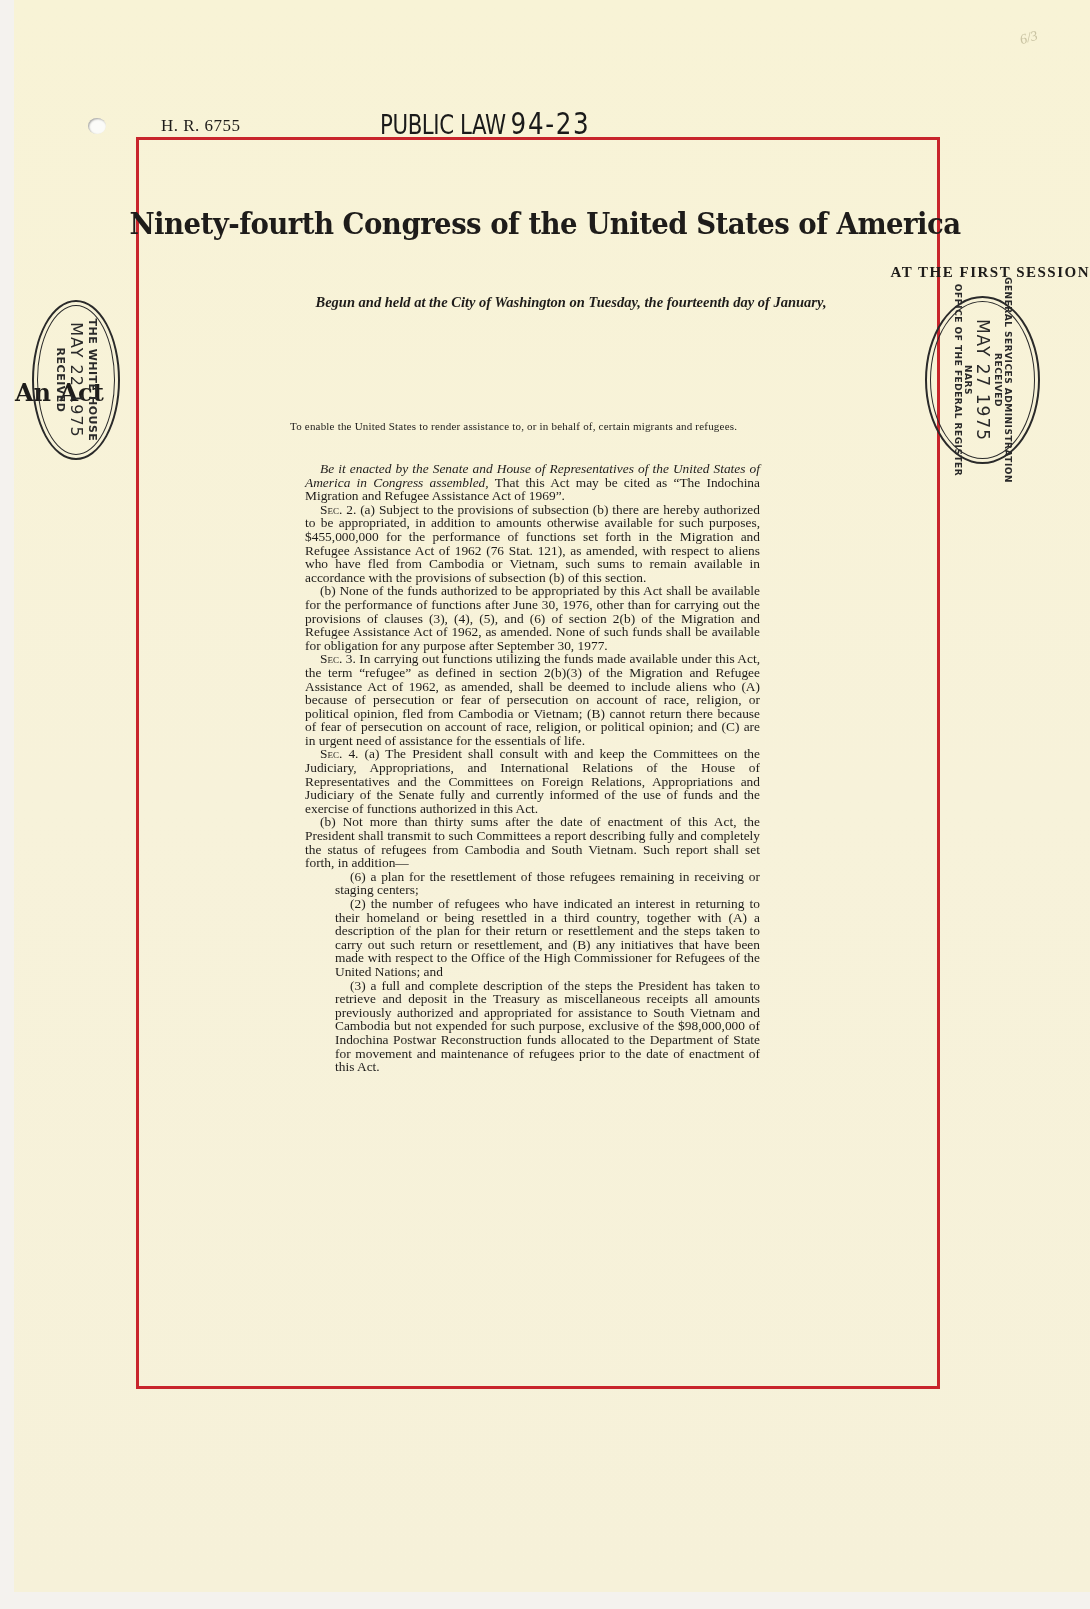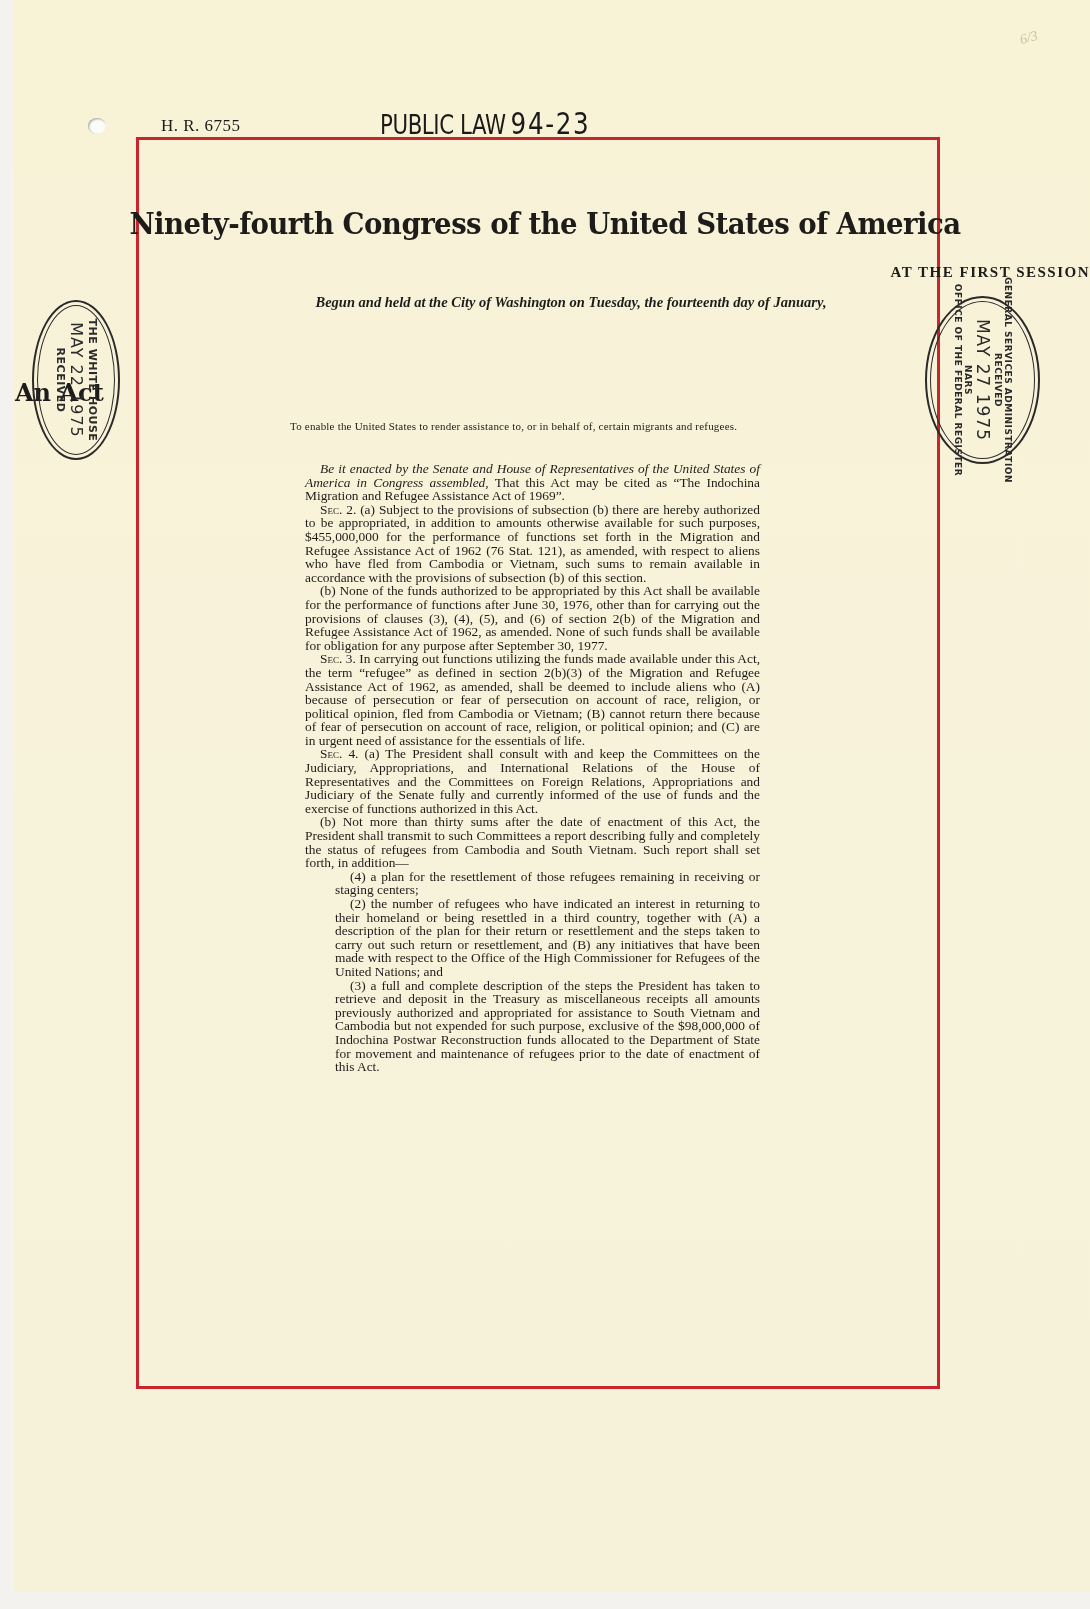--- a/index.html
+++ b/index.html
@@ -127,21 +127,21 @@
 <div class="act-title">An Act</div>
 <div class="purpose">To enable the United States to render assistance to, or in behalf of, certain migrants and refugees.</div>
 
 <div class="body-text">
   <p><span class="enact">Be it enacted by the Senate and House of Representatives of the United States of America in Congress assembled,</span><span> That this Act may be cited as “The Indochina Migration and Refugee Assistance Act of 1969”.</span></p>
   <p><span class="sc">Sec. 2.</span><span> (a) Subject to the provisions of subsection (b) there are hereby authorized to be appropriated, in addition to amounts otherwise available for such purposes, $455,000,000 for the performance of functions set forth in the Migration and Refugee Assistance Act of 1962 (76 Stat. 121), as amended, with respect to aliens who have fled from Cambodia or Vietnam, such sums to remain available in accordance with the provisions of subsection (b) of this section.</span></p>
   <p>(b) None of the funds authorized to be appropriated by this Act shall be available for the performance of functions after June 30, 1976, other than for carrying out the provisions of clauses (3), (4), (5), and (6) of section 2(b) of the Migration and Refugee Assistance Act of 1962, as amended. None of such funds shall be available for obligation for any purpose after September 30, 1977.</p>
   <p><span class="sc">Sec. 3.</span><span> In carrying out functions utilizing the funds made available under this Act, the term “refugee” as defined in section 2(b)(3) of the Migration and Refugee Assistance Act of 1962, as amended, shall be deemed to include aliens who (A) because of persecution or fear of persecution on account of race, religion, or political opinion, fled from Cambodia or Vietnam; (B) cannot return there because of fear of persecution on account of race, religion, or political opinion; and (C) are in urgent need of assistance for the essentials of life.</span></p>
   <p><span class="sc">Sec. 4.</span><span> (a) The President shall consult with and keep the Committees on the Judiciary, Appropriations, and International Relations of the House of Representatives and the Committees on Foreign Relations, Appropriations and Judiciary of the Senate fully and currently informed of the use of funds and the exercise of functions authorized in this Act.</span></p>
   <p>(b) Not more than thirty sums after the date of enactment of this Act, the President shall transmit to such Committees a report describing fully and completely the status of refugees from Cambodia and South Vietnam. Such report shall set forth, in addition—</p>
-  <p class="sub">(4) a plan for the resettlement of those refugees remaining in receiving or staging centers;</p>
+  <p class="sub">(6) a plan for the resettlement of those refugees remaining in receiving or staging centers;</p>
   <p class="sub">(2) the number of refugees who have indicated an interest in returning to their homeland or being resettled in a third country, together with (A) a description of the plan for their return or resettlement and the steps taken to carry out such return or resettlement, and (B) any initiatives that have been made with respect to the Office of the High Commissioner for Refugees of the United Nations; and</p>
   <p class="sub">(3) a full and complete description of the steps the President has taken to retrieve and deposit in the Treasury as miscellaneous receipts all amounts previously authorized and appropriated for assistance to South Vietnam and Cambodia but not expended for such purpose, exclusive of the $98,000,000 of Indochina Postwar Reconstruction funds allocated to the Department of State for movement and maintenance of refugees prior to the date of enactment of this Act.</p>
 </div>
 
 <div class="stamp stamp-left">
   <div class="rot">
     <div class="org" style="position:static;">THE WHITE HOUSE</div>
     <div class="date">MAY 22 1975</div>
     <div class="org" style="position:static;">RECEIVED</div>
   </div>

